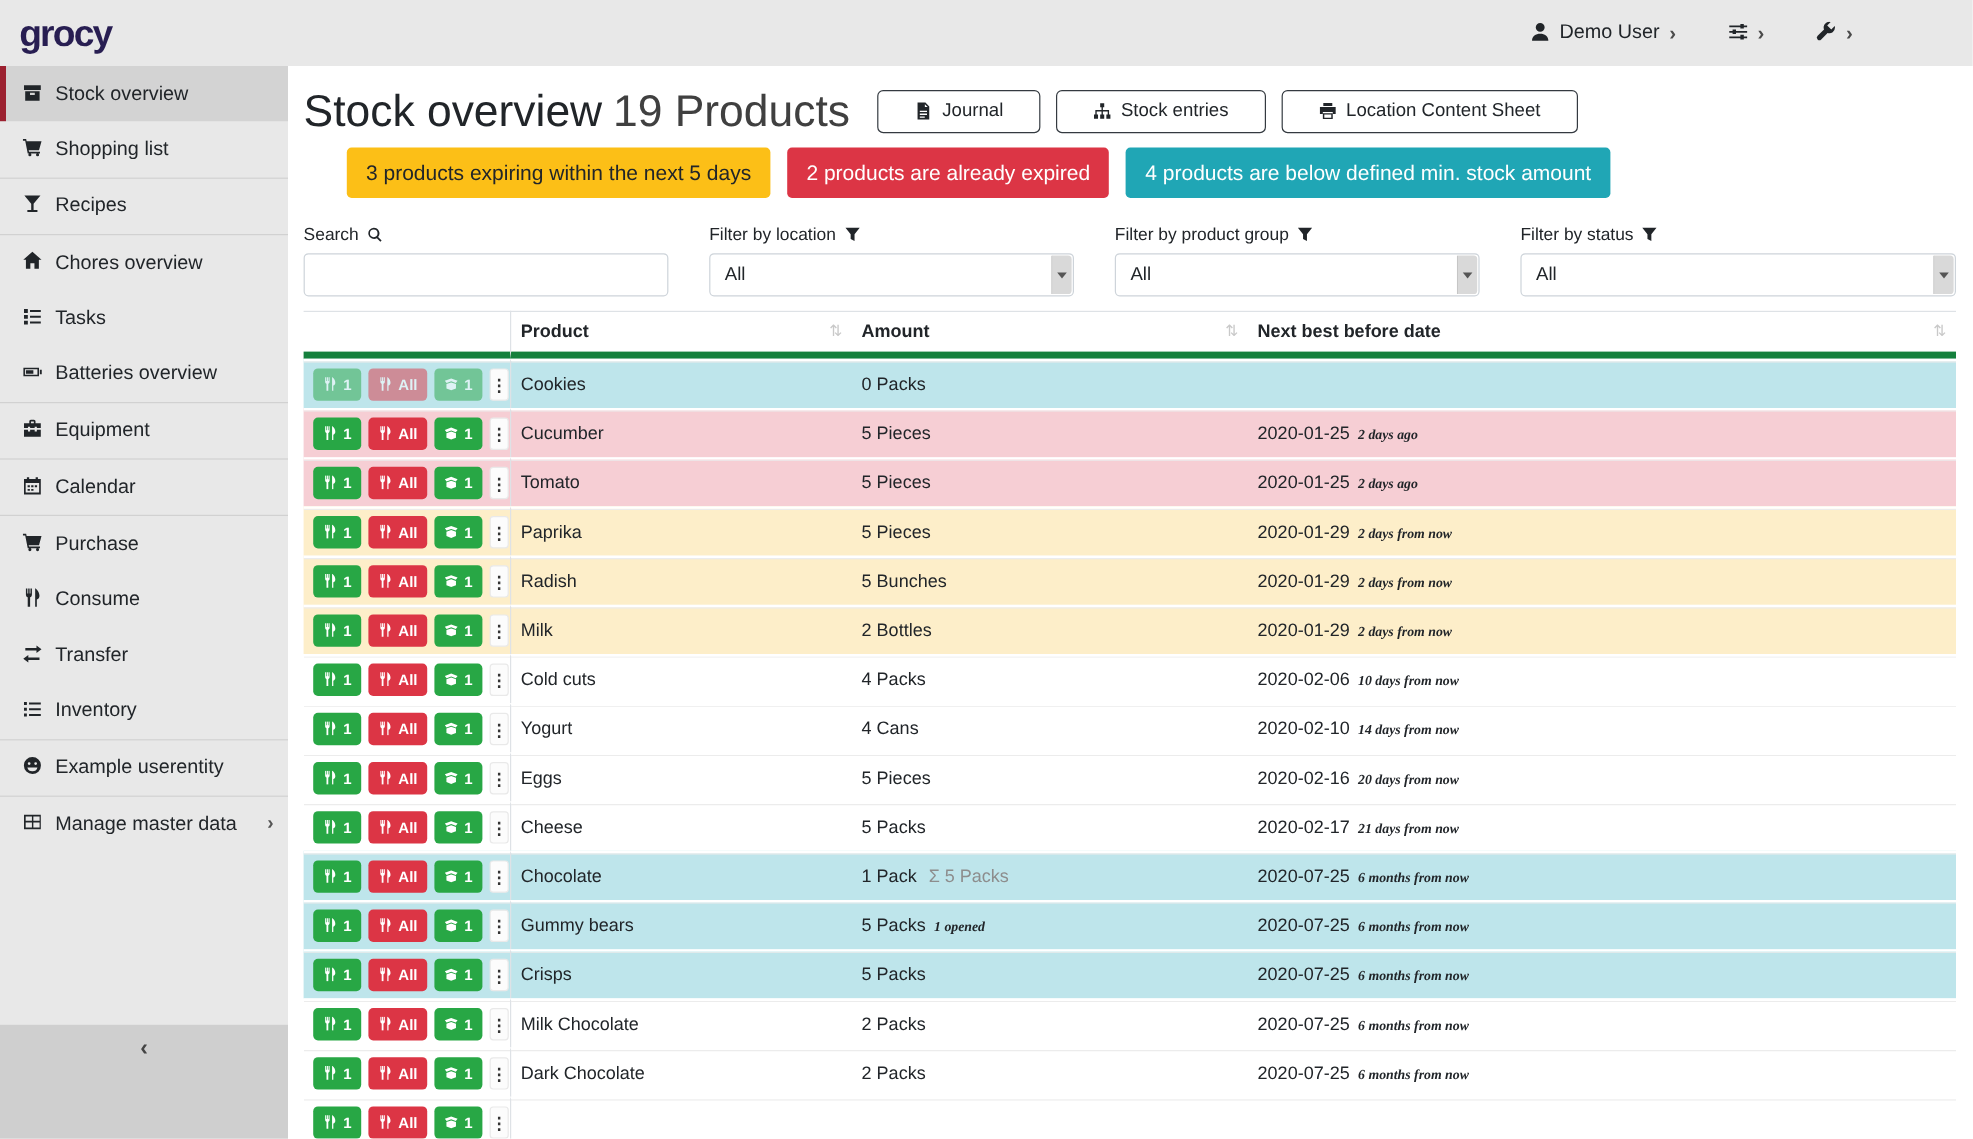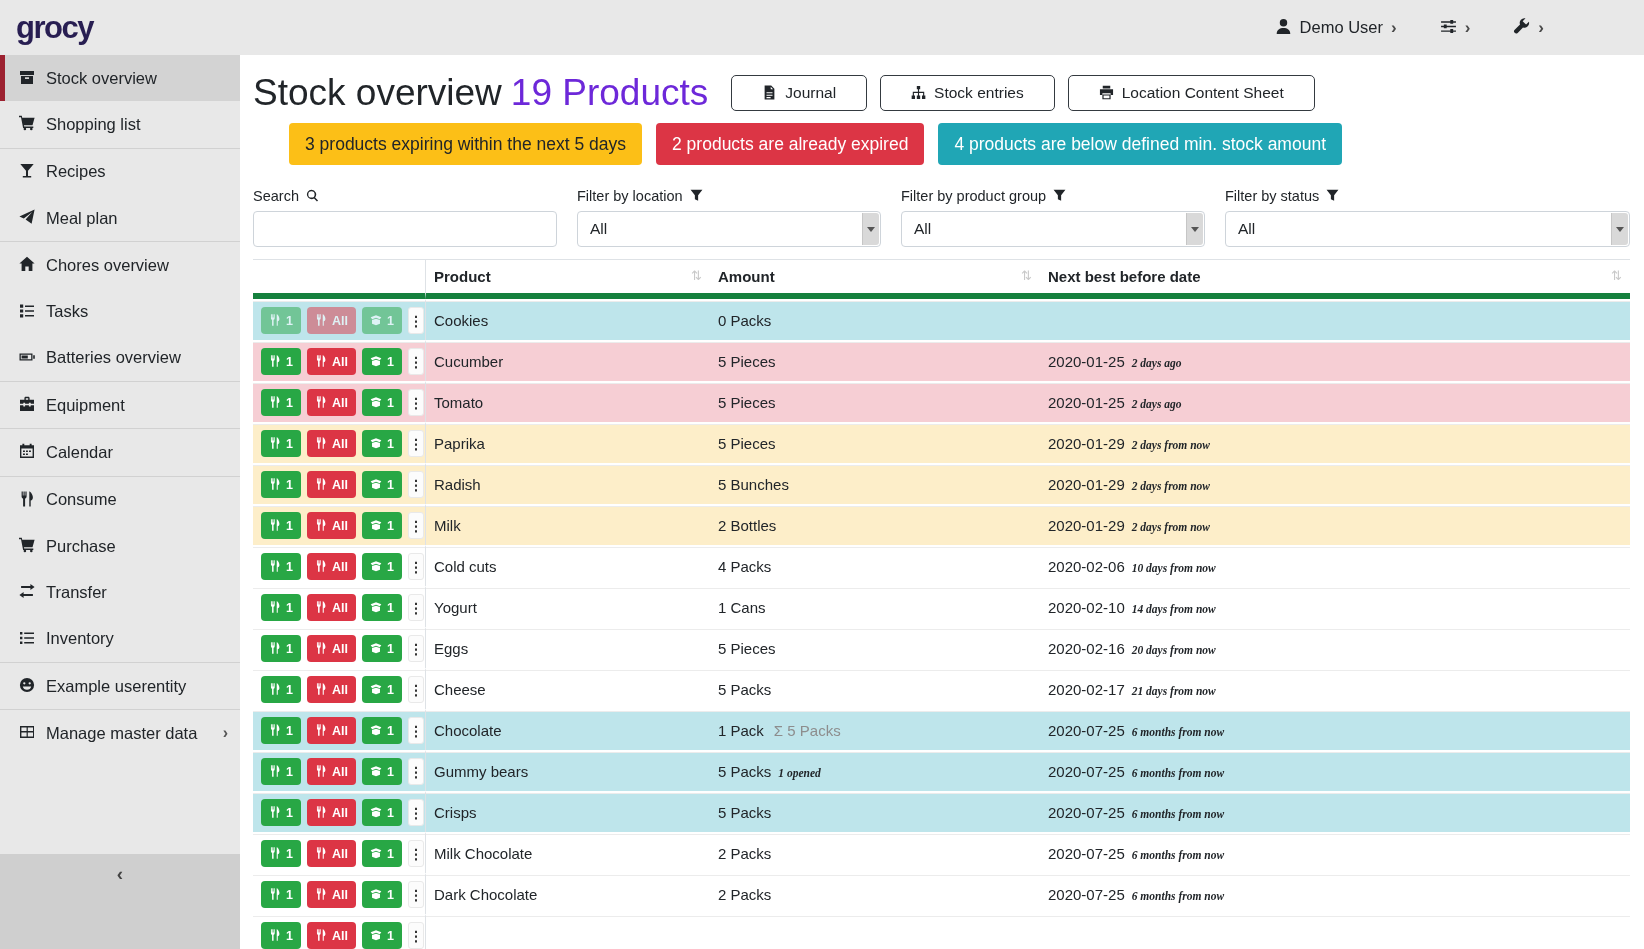--- a/index.html
+++ b/index.html
@@ -41,40 +41,40 @@
     font-size: 19px; font-weight: 700; color: #444; cursor: pointer;
   }
 
   
   .content {
     position: absolute; top: 55px; left: 240px; right: 0; bottom: 0;
     background: #fff; padding: 14px 14px 0 13px; overflow: hidden;
   }
   .page-header { display: flex; align-items: center; gap: 13px; margin: 2px 0 8px; }
   .page-title { font-size: 37px; font-weight: 500; line-height: 1.2; }
-  .page-count { font-size: 37px; font-weight: 400; color: #6d28d9; margin-left: -4px; line-height: 1.2; }
+  .page-count { font-size: 37px; font-weight: 400; color: #404040; margin-left: -4px; line-height: 1.2; }
   .hbtn {
     display: inline-flex; align-items: center; gap: 8px; border: 1px solid #343a40;
     border-radius: 5px; background: #fff; padding: 8px 30px; font-size: 15.5px;
     font-weight: 500; color: #212529; cursor: pointer; font-family: inherit; white-space: nowrap;
   }
   .hbtn .ic { font-size: 15px; }
   .header-buttons { display: flex; gap: 13px; margin-left: 10px; }
 
   .banners { display: flex; gap: 14px; margin: 4px 0 23px; padding-left: 36px; }
   .banner {
     height: 42px; display: flex; align-items: center; padding: 0 16px;
     border-radius: 4px; font-size: 17.5px; cursor: pointer; white-space: nowrap;
   }
   .banner.warning { background: var(--warn); color: #212529; }
   .banner.danger { background: var(--danger); color: #fff; }
   .banner.info { background: var(--info); color: #fff; }
 
   
-  .filters { display: grid; grid-template-columns: 304px 304px 304px 1fr; column-gap: 20px; margin-bottom: 12px; }
+  .filters { display: grid; grid-template-columns: 304px 304px 304px 1fr; column-gap: 34px; margin-bottom: 12px; }
   .filter-label { display: flex; align-items: center; gap: 7px; font-size: 14.5px; margin-bottom: 7px; }
   .filter-label .ic { font-size: 13px; }
   .text-input {
     width: 100%; height: 36px; border: 1px solid #ced4da; border-radius: 4px;
     padding: 0 10px; font-size: 15px; font-family: inherit; color: #212529;
   }
   .select {
     position: relative; height: 36px; border: 1px solid #ced4da; border-radius: 4px;
     background: #fff; font-size: 15.5px; display: flex; align-items: center;
     padding: 0 26px 0 12px; cursor: pointer;
@@ -164,26 +164,20 @@
           </svg></span>
         <span class="side-label">Shopping list</span>
       </div>
       <div class="side-divider"></div>
       <div class="side-item">
         <span class="ic"><svg viewBox="0 0 16 16" fill="currentColor">
             <path d="M1.3 1h13.4L9 7.8V13h3.2v1.6H3.8V13H7V7.8z"></path>
           </svg></span>
         <span class="side-label">Recipes</span>
       </div>
-      <div class="side-item">
-        <span class="ic"><svg viewBox="0 0 16 16" fill="currentColor">
-            <path d="M15.6.4L.4 7.6l4.4 1.9L13.2 3 6.6 10.6l6 4.2z"></path>
-          </svg></span>
-        <span class="side-label">Meal plan</span>
-      </div>
       <div class="side-divider"></div>
       <div class="side-item">
         <span class="ic"><svg viewBox="0 0 16 16" fill="currentColor">
             <path d="M8 .8l7.6 6.6h-2.2V15H9.7v-4.6H6.3V15H2.6V7.4H.4z"></path>
           </svg></span>
         <span class="side-label">Chores overview</span>
       </div>
       <div class="side-item">
         <span class="ic"><svg viewBox="0 0 16 16" fill="currentColor">
             <path d="M1 1.6h3.2v3.2H1zm5 .8h9V4H6zM1 6.4h3.2v3.2H1zm5 .8h9v1.6H6zM1 11.2h3.2v3.2H1zm5 .8h9v1.6H6z"></path>
@@ -208,29 +202,29 @@
       <div class="side-item">
         <span class="ic"><svg viewBox="0 0 16 16" fill="currentColor">
             <path fill-rule="evenodd" d="M3.4.7h1.9v1.5h5.4V.7h1.9v1.5H15V15H1V2.2h2.4zM2.4 5.6v7.9h11.2V5.6z"></path>
             <path d="M4 7.4h1.9V9H4zm3 0h1.9V9H7zm3 0h1.9V9H10zM4 10.4h1.9V12H4zm3 0h1.9V12H7z"></path>
           </svg></span>
         <span class="side-label">Calendar</span>
       </div>
       <div class="side-divider"></div>
       <div class="side-item">
         <span class="ic"><svg viewBox="0 0 16 16" fill="currentColor">
+            <path d="M0 .8h2.8l.4 1.9h12.4l-2.1 7.6H4.9l.3 1.2h9.1v1.4H4.1L2 2.2H0zM5.9 12.7a1.3 1.3 0 1 1 0 2.6 1.3 1.3 0 0 1 0-2.6zm6.4 0a1.3 1.3 0 1 1 0 2.6 1.3 1.3 0 0 1 0-2.6z"></path>
+          </svg></span>
+        <span class="side-label">Purchase</span>
+      </div>
+      <div class="side-item">
+        <span class="ic"><svg viewBox="0 0 16 16" fill="currentColor">
             <path d="M2.6.4h1.2v4.2h.7V.4h1.2v4.2h.7V.4h1.2v5.2c0 1-.6 1.9-1.5 2.2v7.8H4.1V7.8c-.9-.3-1.5-1.2-1.5-2.2zM10.8.4c2 1.7 3.1 4 3.1 6.1 0 1.6-.8 2.8-2.2 3.1v6h-1.4V.4z"></path>
           </svg></span>
         <span class="side-label">Consume</span>
-      </div>
-      <div class="side-item">
-        <span class="ic"><svg viewBox="0 0 16 16" fill="currentColor">
-            <path d="M0 .8h2.8l.4 1.9h12.4l-2.1 7.6H4.9l.3 1.2h9.1v1.4H4.1L2 2.2H0zM5.9 12.7a1.3 1.3 0 1 1 0 2.6 1.3 1.3 0 0 1 0-2.6zm6.4 0a1.3 1.3 0 1 1 0 2.6 1.3 1.3 0 0 1 0-2.6z"></path>
-          </svg></span>
-        <span class="side-label">Purchase</span>
       </div>
       <div class="side-item">
         <span class="ic"><svg viewBox="0 0 16 16" fill="currentColor">
             <path d="M11.4.9l4.2 3.1-4.2 3.1V5H2.1V3h9.3zM4.6 8.9V11h9.3v2H4.6v2.1L.4 12z"></path>
           </svg></span>
         <span class="side-label">Transfer</span>
       </div>
       <div class="side-item">
         <span class="ic"><svg viewBox="0 0 16 16" fill="currentColor">
             <path d="M1 2h2.4v2.4H1zm4.2.4h9.8V4H5.2zM1 6.8h2.4v2.4H1zm4.2.4h9.8v1.6H5.2zM1 11.6h2.4V14H1zm4.2.4h9.8v1.6H5.2z"></path>
@@ -606,21 +600,21 @@
                     <path d="M8 1.8L.9 4.4l2 2.5L8 5l5.1 1.9 2-2.5zM2.7 8.1L8 6.2l5.3 1.9v4.9L8 15 2.7 13z"></path>
                   </svg></span>
                 <span>1</span>
               </button>
               <button class="menu-btn">
                 <span>⋮</span>
               </button>
             </div>
           </td>
           <td class="cell-product"><span>Yogurt</span></td>
-          <td class="cell-amount"><span>1 Cans</span></td>
+          <td class="cell-amount"><span>4 Cans</span></td>
           <td class="cell-date"><span>2020-02-10</span><span class="ago">14 days from now</span></td>
         </tr>
         <tr class="none">
           <td class="cell-actions">
             <div class="row-btns">
               <button class="rbtn green">
                 <span class="ic"><svg viewBox="0 0 16 16" fill="currentColor">
                     <path d="M2.6.4h1.2v4.2h.7V.4h1.2v4.2h.7V.4h1.2v5.2c0 1-.6 1.9-1.5 2.2v7.8H4.1V7.8c-.9-.3-1.5-1.2-1.5-2.2zM10.8.4c2 1.7 3.1 4 3.1 6.1 0 1.6-.8 2.8-2.2 3.1v6h-1.4V.4z"></path>
                   </svg></span>
                 <span>1</span>

